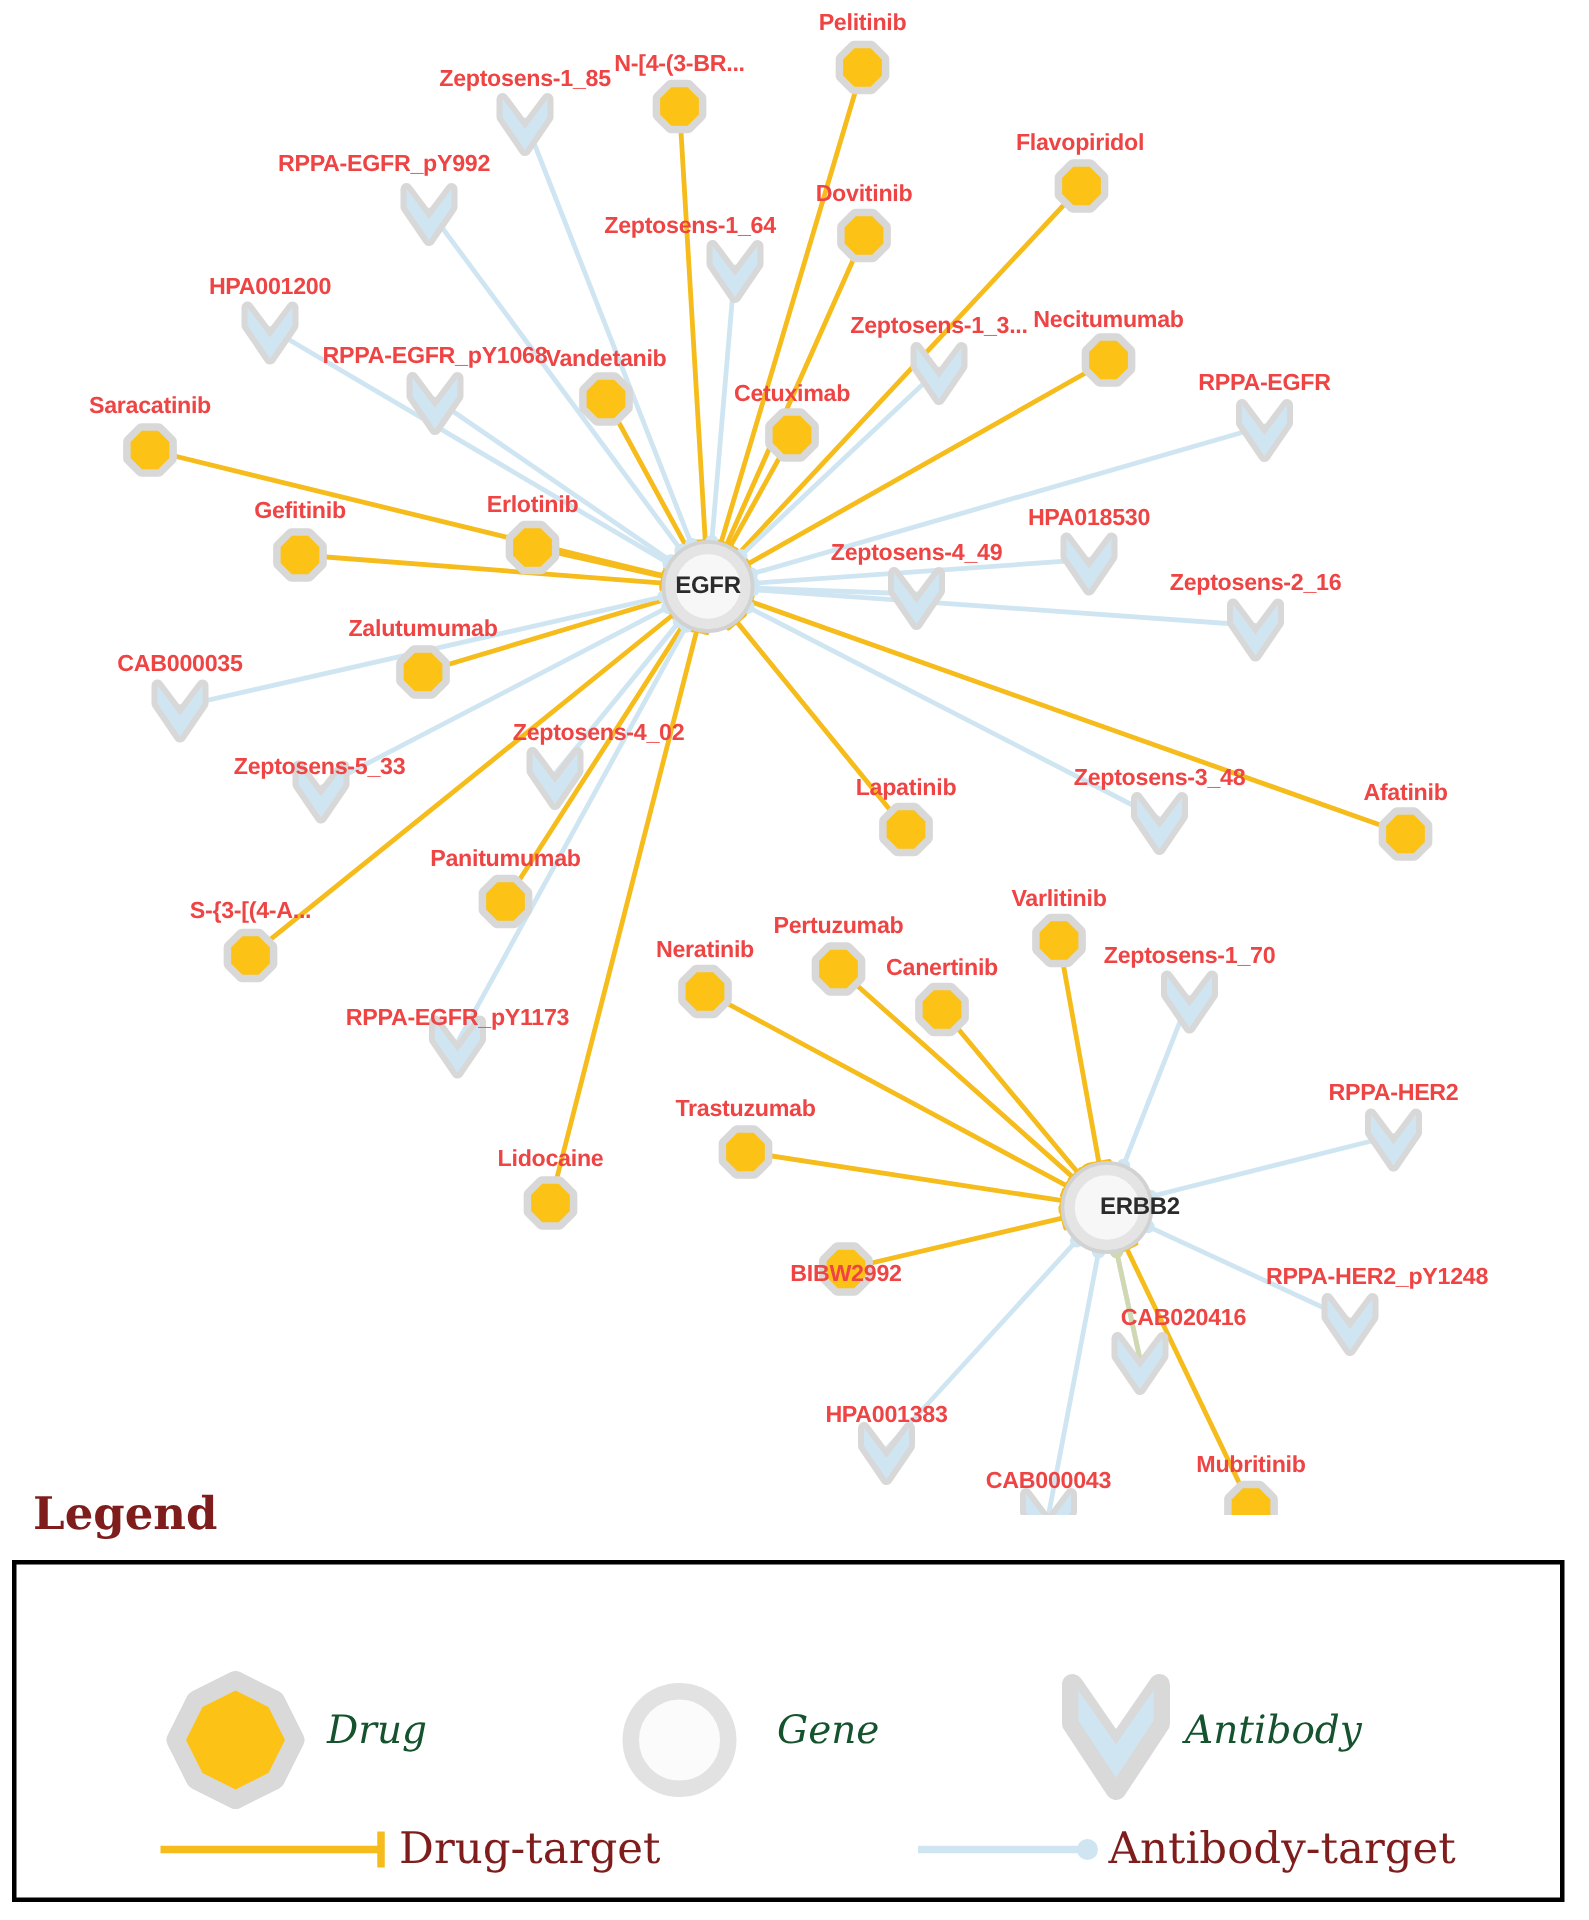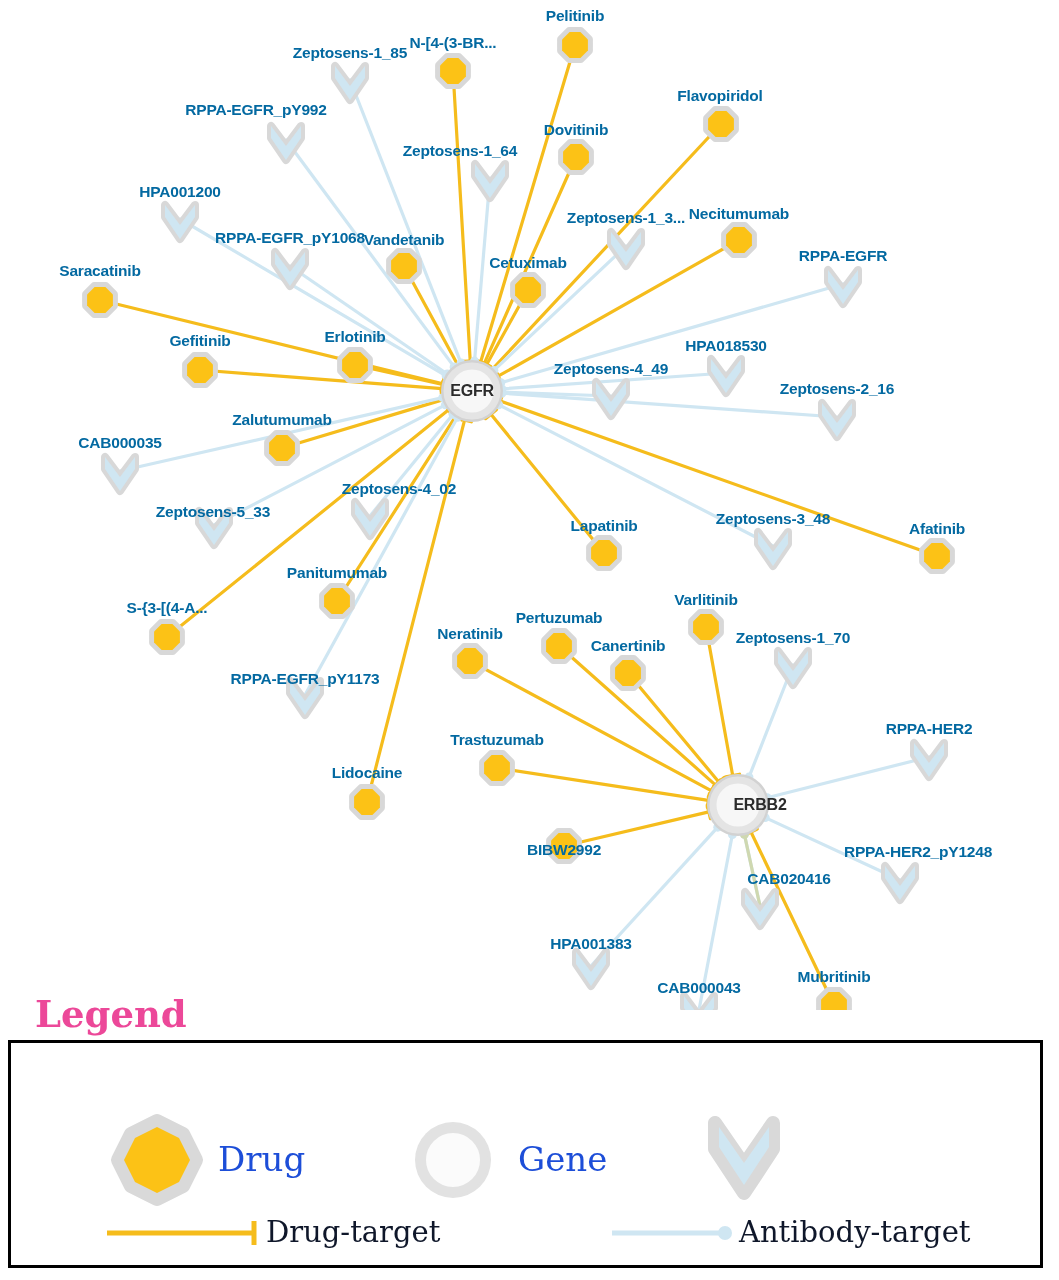--- a/index.html
+++ b/index.html
@@ -23,61 +23,62 @@
   }
   #network svg {
     position: absolute;
     left: 0;
     top: 0;
   }
   .node-label {
     position: absolute;
     font-size: 15.5px;
     font-weight: bold;
-    color: #0369a1;
+    color: #ef4444;
     white-space: nowrap;
     transform: translate(-50%, -50%);
     letter-spacing: -0.2px;
   }
   .gene-label {
     font-size: 16px;
     font-weight: bold;
     color: #2b2b2b;
   }
   #legend-title {
     position: absolute;
-    left: 35px;
+    left: 22px;
     top: 992px;
     font-family: "DejaVu Serif", serif;
-    font-size: 37px;
+    font-size: 30px;
     font-weight: bold;
-    color: #ec4899;
+    color: #7f1d1d;
   }
   #legend-box {
     position: absolute;
     left: 8px;
     top: 1040px;
     width: 1035px;
     height: 228px;
     border: 3px solid #000;
     box-sizing: border-box;
     background: #fff;
   }
   .legend-text {
     position: absolute;
     font-family: "DejaVu Serif", serif;
-    font-size: 34px;
-    color: #1d4ed8;
+    font-size: 26px;
+    color: #14532d;
     white-space: nowrap;
+    font-style: italic;
   }
   .legend-text-sm {
     position: absolute;
     font-family: "DejaVu Serif", serif;
     font-size: 29px;
-    color: #0f172a;
+    color: #7f1d1d;
     white-space: nowrap;
   }
 </style>
 </head>
 <body>
 
 <div id="network">
   <svg id="net-svg" width="1059" height="1010">
       <g>
         <g>
@@ -523,15 +524,16 @@
       <line x1="243" y1="178" x2="243" y2="202" stroke="#f5bc1c" stroke-width="5"></line>
     </g>
 
     <g>
       <line x1="601" y1="190" x2="712" y2="190" stroke="#cfe6f2" stroke-width="5"></line>
       <circle cx="714" cy="190" r="7" fill="#cfe6f2"></circle>
     </g>
   </svg>
   <div class="legend-text" style="left:207px; top:96px;">Drug</div>
   <div class="legend-text" style="left:507px; top:96px;">Gene</div>
+  <div class="legend-text" style="left:779px; top:96px;">Antibody</div>
   <div class="legend-text-sm" style="left:255px; top:172px;">Drug-target</div>
   <div class="legend-text-sm" style="left:728px; top:172px;">Antibody-target</div>
 </div>
 
 </body></html>

